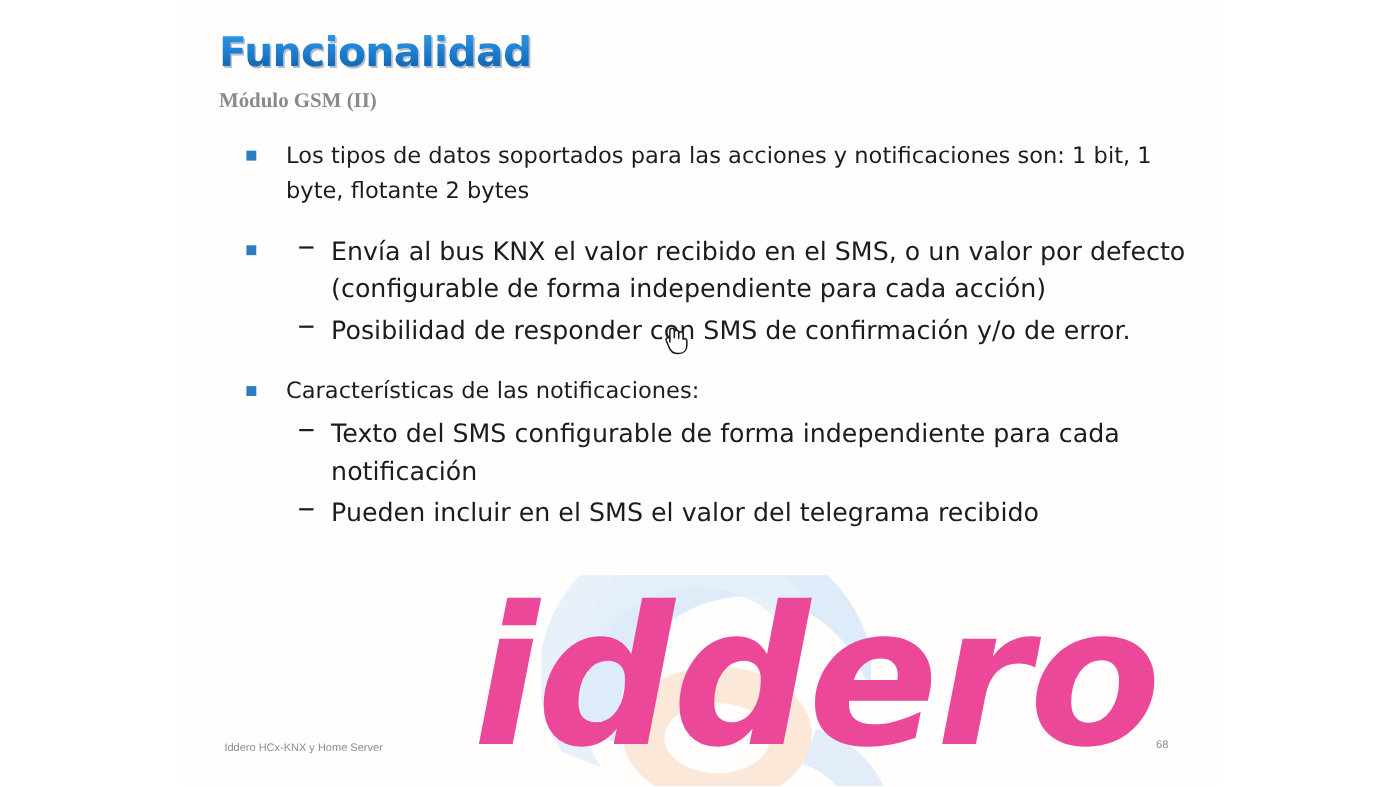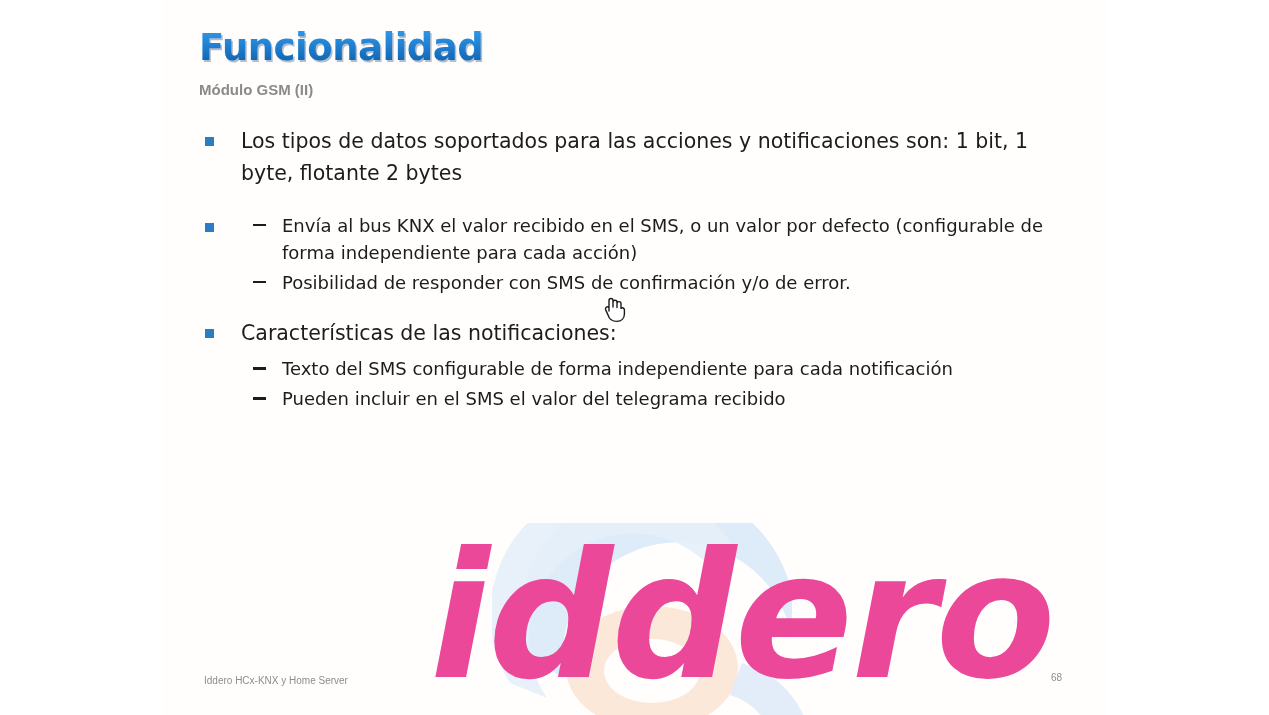--- a/index.html
+++ b/index.html
@@ -92,31 +92,31 @@
     letter-spacing: -0.5px;
     line-height: 1;
     color: rgba(40,70,110,0.35);
     white-space: nowrap;
     filter: blur(0.6px);
   }
   #subtitle {
     position: absolute;
     left: 37px;
     top: 81px;
-    font-family: Liberation Sans, sans-serif;
-    font-weight: bold;
-    font-size: 15px;
+    font-family: Liberation Serif, serif;
+    font-weight: bold;
+    font-size: 19px;
     color: #8a8a8a;
     white-space: nowrap;
   }
 
   
   #body {
     position: absolute;
-    left: 32px;
+    left: 51px;
     top: 126px;
     width: 900px;
   }
   .lvl1 {
     position: relative;
     padding-left: 47px;
     margin-bottom: 16px;
     font-family: "DejaVu Sans", sans-serif;
     font-size: 20.5px;
     color: #1c1c1c;
@@ -134,21 +134,21 @@
   }
   .sublist {
     margin-top: 6px;
     margin-bottom: 0;
   }
   .lvl2 {
     position: relative;
     padding-left: 41px;
     margin-bottom: 3px;
     font-family: "DejaVu Sans", sans-serif;
-    font-size: 18px;
+    font-size: 23px;
     color: #1c1c1c;
     line-height: 1.5;
     max-width: 800px;
   }
   .lvl2 > .dash {
     position: absolute;
     left: 12px;
     top: 12px;
     width: 13px;
     height: 2.5px;

